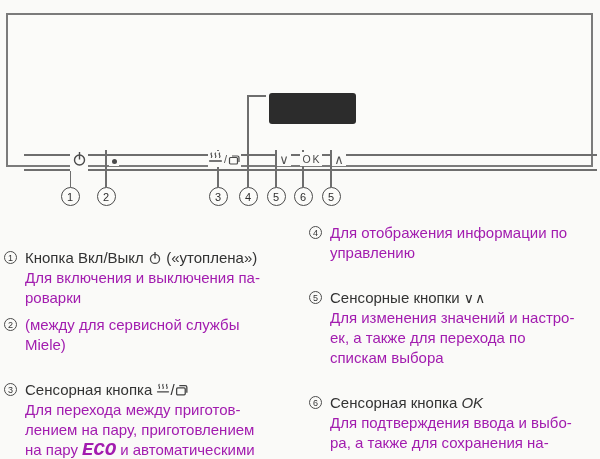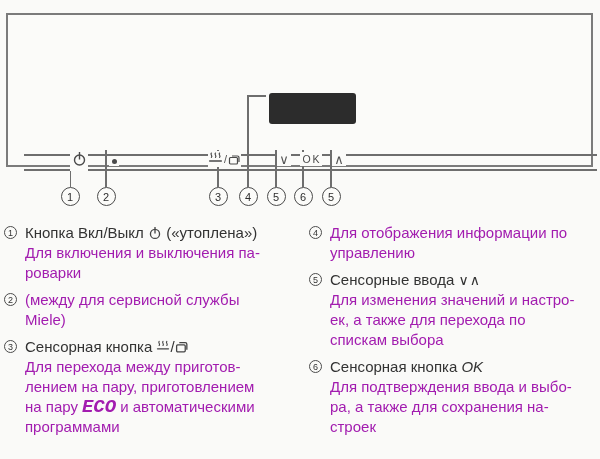--- a/index.html
+++ b/index.html
@@ -28,21 +28,21 @@
   .callout{position:absolute;top:187px;width:19px;height:19px;border:1.6px solid #4b4b4b;border-radius:50%;
            background:#fbfbf9;display:flex;align-items:center;justify-content:center;
            font-size:11px;font-weight:500;color:#2e2e2e;z-index:4;box-sizing:border-box;}
   
   .col{position:absolute;}
   .col-left{left:4px;top:223px;width:300px;}
   .col-right{left:309px;top:223px;width:290px;}
   .item{position:relative;padding-left:21px;margin-bottom:7px;}
   .marker{position:absolute;left:0;top:3px;width:13px;height:13px;border:1.2px solid #4c4c4c;border-radius:50%;
           display:flex;align-items:center;justify-content:center;font-size:9px;color:#333;box-sizing:border-box;}
-  .title{font-size:15px;line-height:20px;color:#333;}
+  .title{font-size:15px;line-height:20px;color:#333;margin-top:25px;}
   .desc{font-size:15px;line-height:20px;color:#a21caf;white-space:pre-line;}
   .eco{font-style:italic;font-family:Liberation Mono, monospace;font-size:19px;font-weight:600;margin:16px 4px;}
   .keys{font-size:14px;letter-spacing:1px;}
   .ok-italic{font-style:italic;}
   .inline-icon{vertical-align:-2px;}
   svg{display:block;}
   .title svg{display:inline;}
 </style>
 </head>
 <body>
@@ -178,21 +178,21 @@
         </span>
       <div class="desc">Для отображения информации по
 управлению</div>
     </div>
 
     <div class="item">
       <span class="marker">
           <span>5</span>
         </span>
       <div class="title">
-        <span>Сенсорные ввода</span>
+        <span>Сенсорные кнопки</span>
         <span class="keys">∨∧</span>
       </div>
       <div class="desc">Для изменения значений и настро-
 ек, а также для перехода по
 спискам выбора</div>
     </div>
 
     <div class="item">
       <span class="marker">
           <span>6</span>

